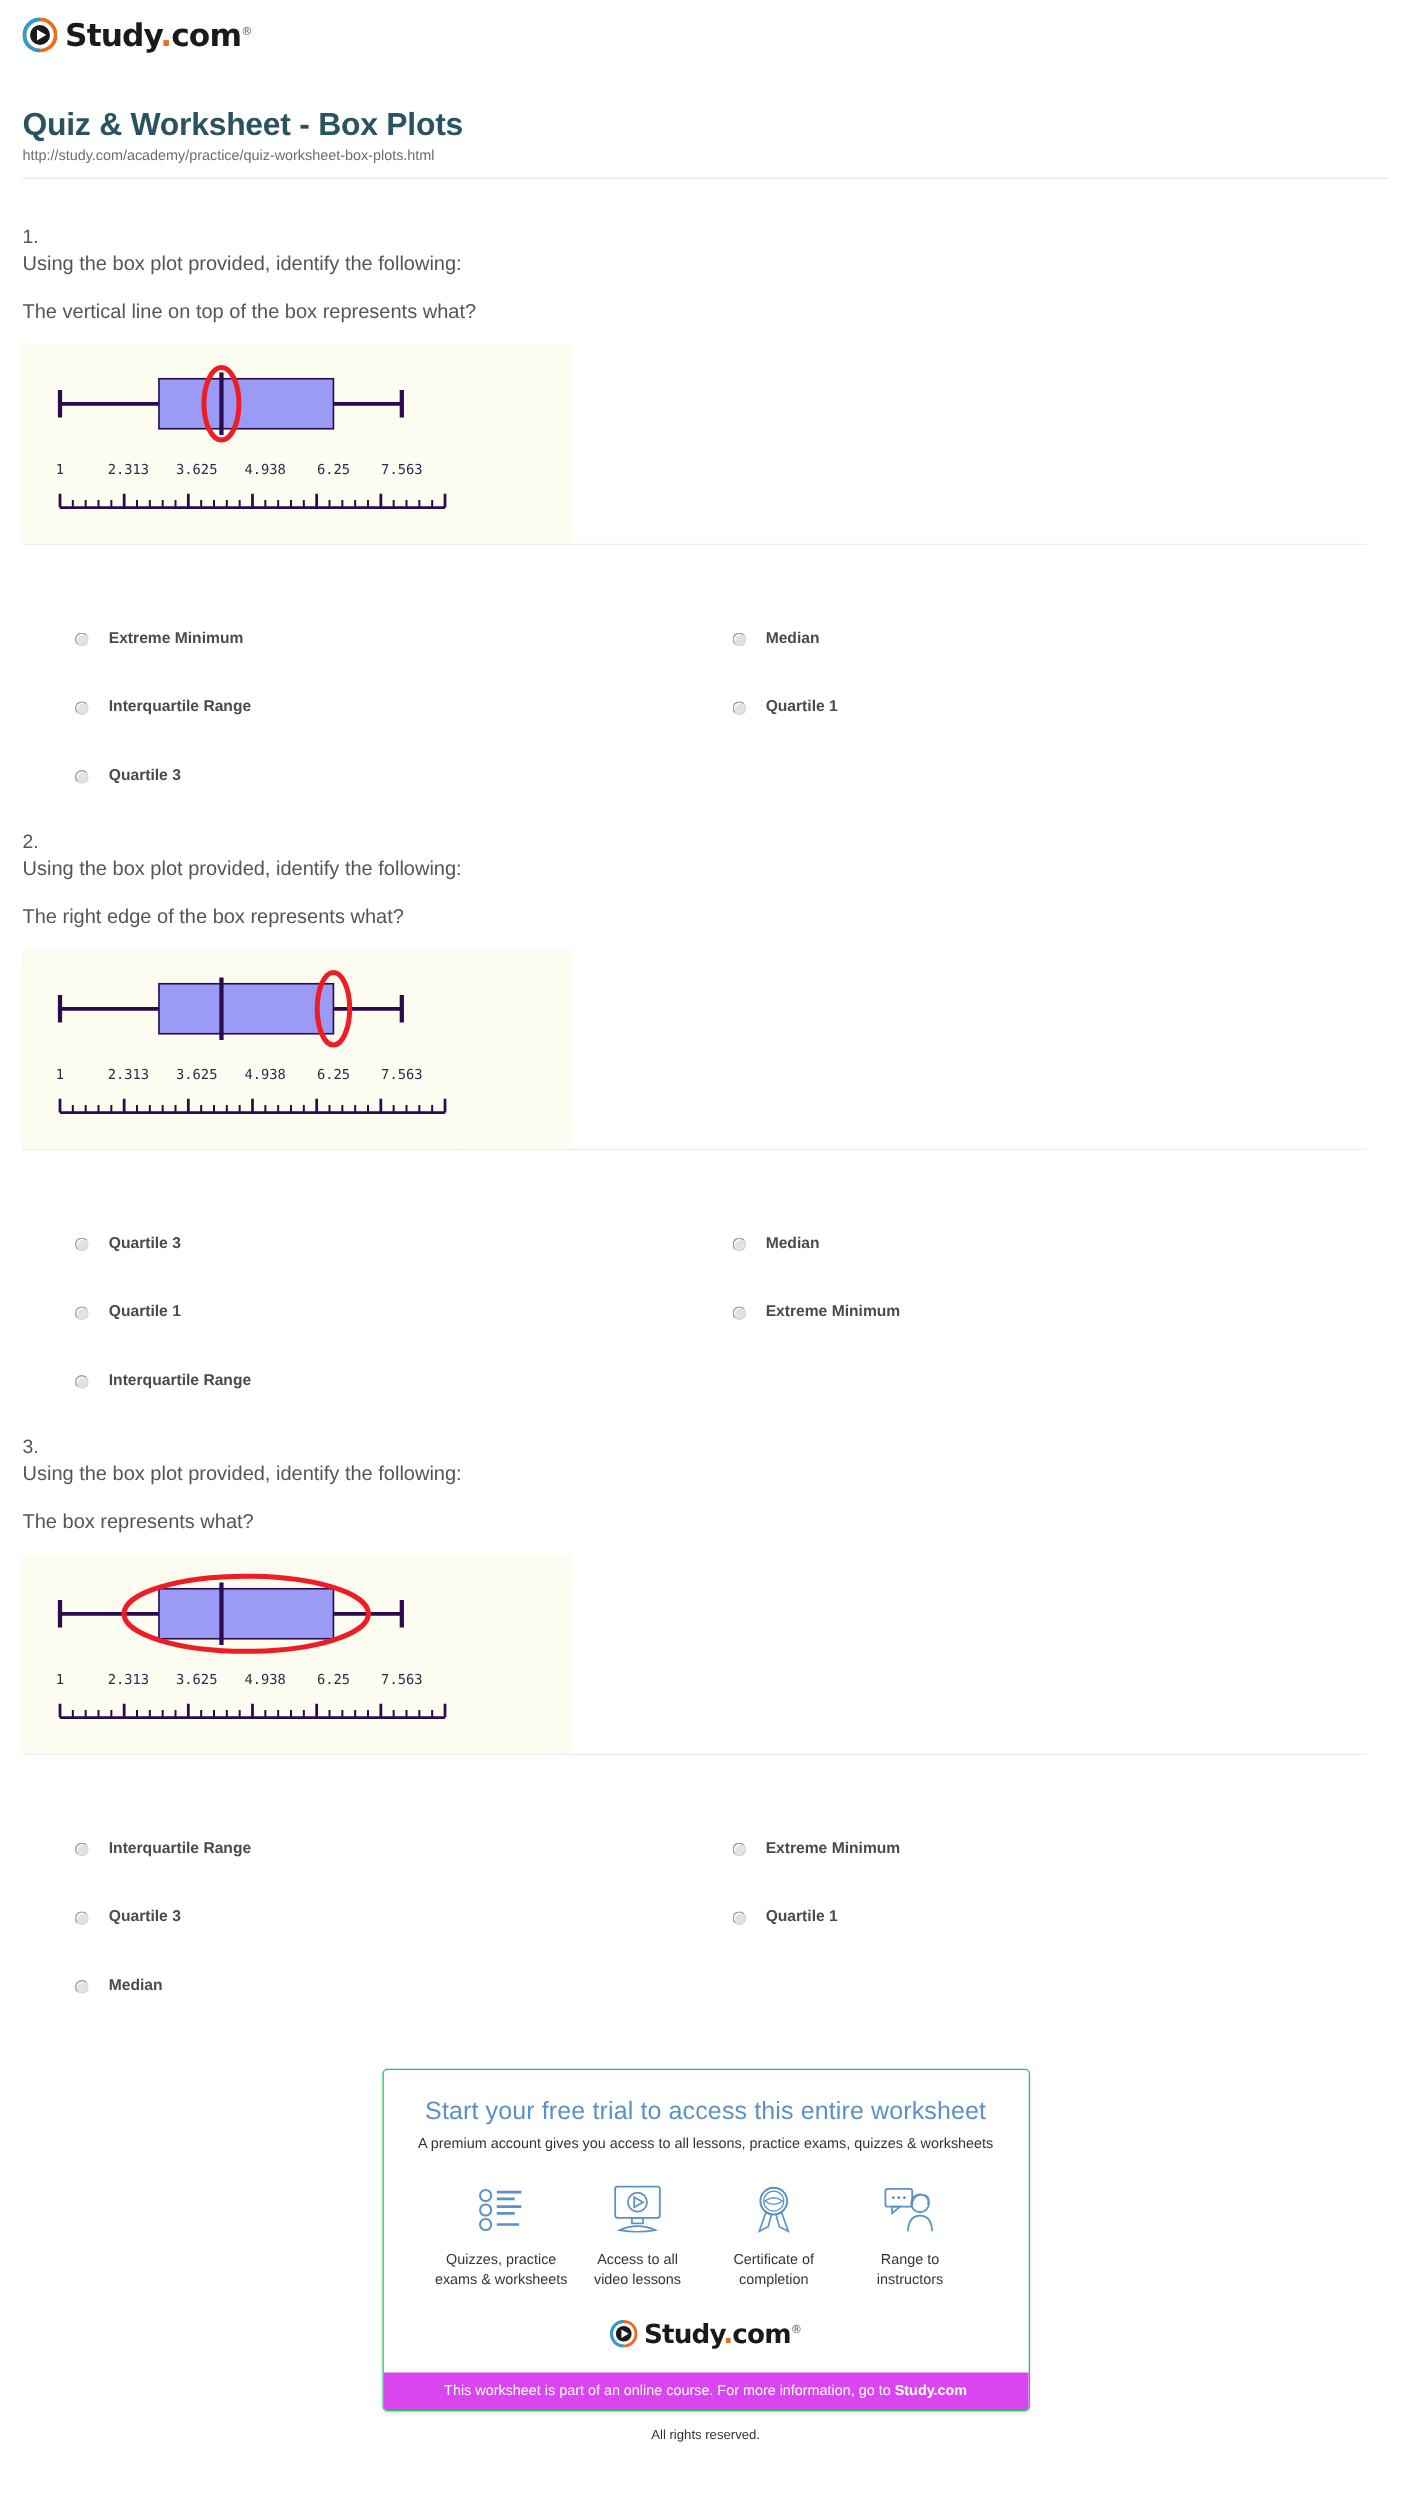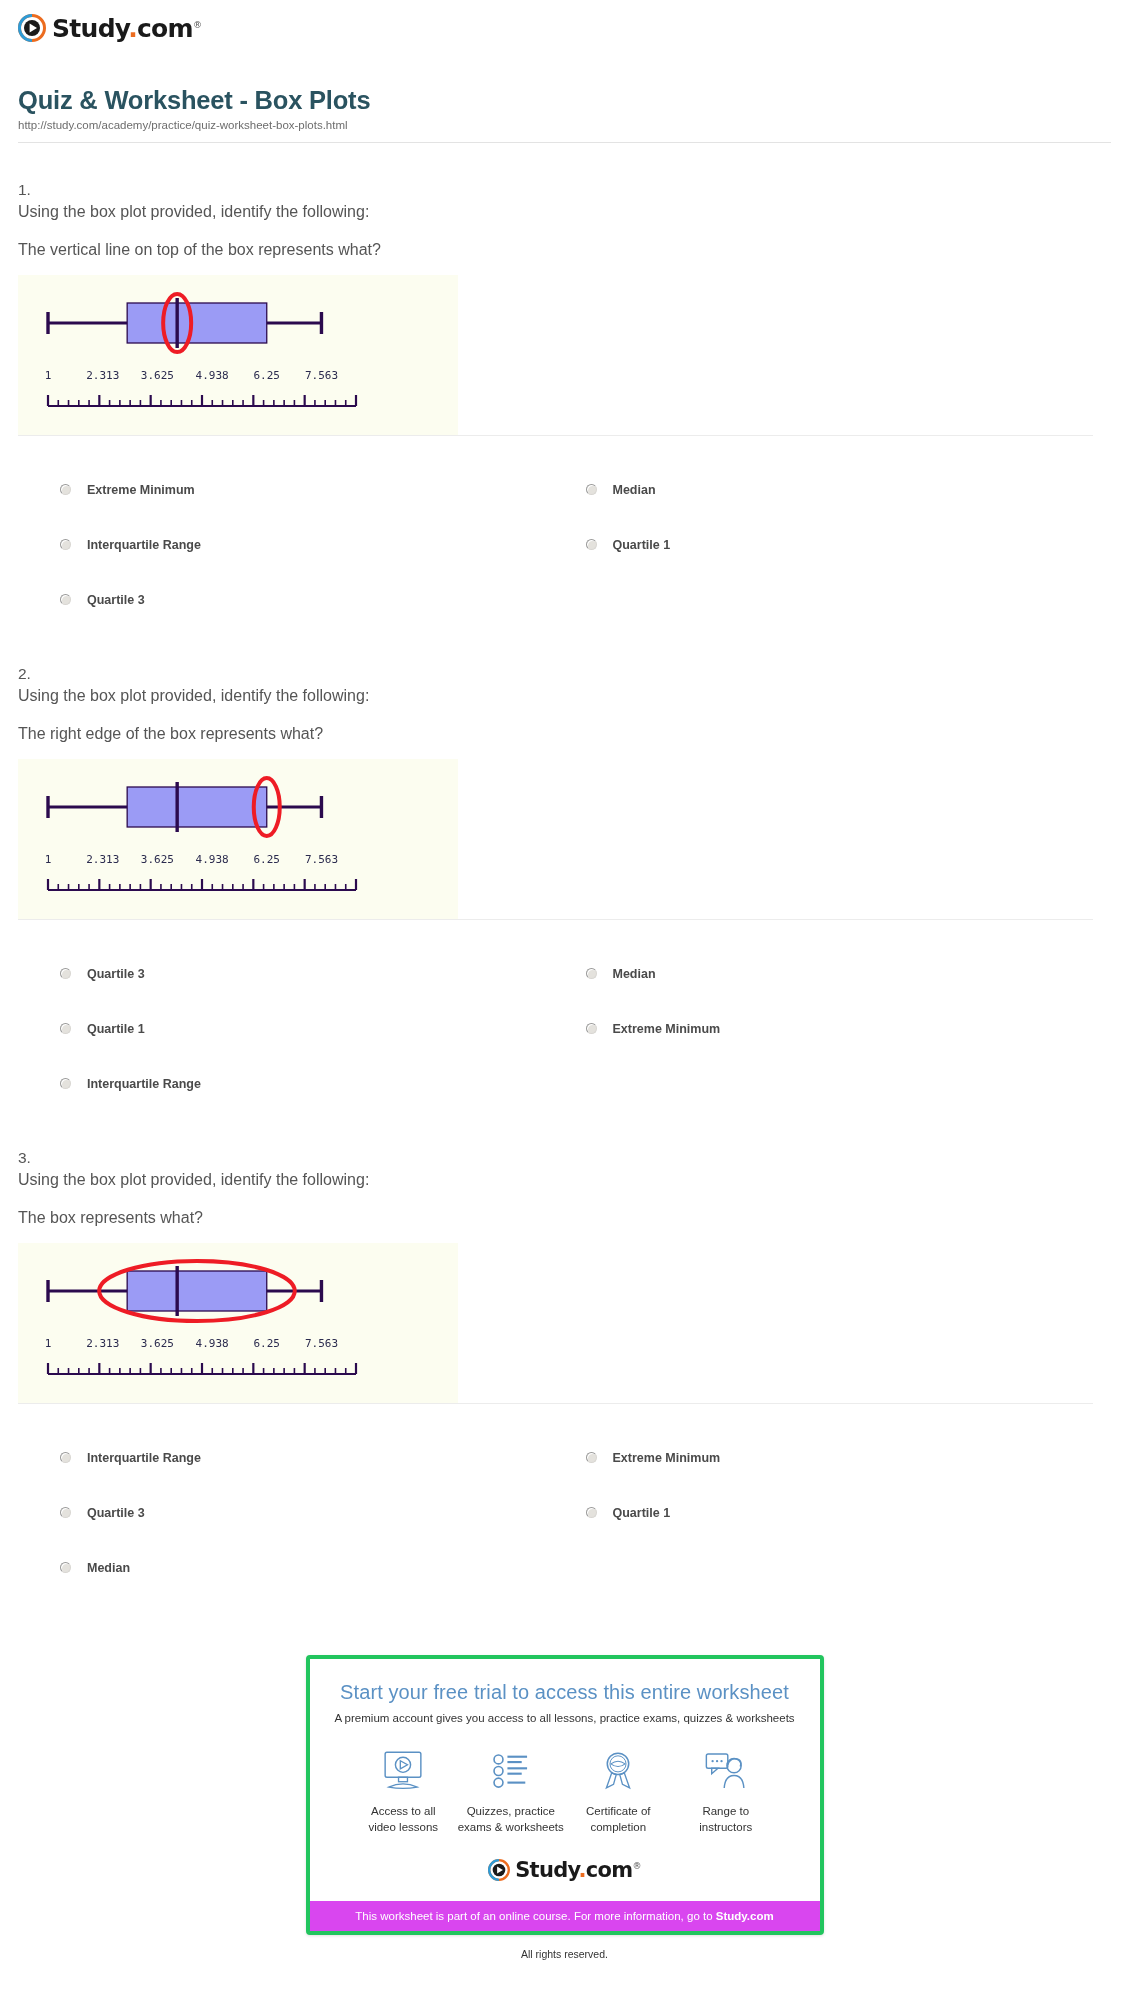--- a/index.html
+++ b/index.html
@@ -56,21 +56,21 @@
   
   .options {
     display: flex;
     flex-wrap: wrap;
     margin-top: 26px;
     padding-left: 42px;
   }
   .option {
     width: 50%;
     display: flex;
-    align-items: center;
+    align-items: flex-end;
     gap: 16px;
     height: 55px;
   }
   .radio {
     width: 11px; height: 11px; flex: 0 0 11px;
     border-radius: 50%;
     background: #e4e2dd;
     border: 1px solid #9a9a9a;
     border-right-color: #d8d6d2;
     border-bottom-color: #d8d6d2;
@@ -79,21 +79,21 @@
   .option-label {
     font-size: 12.5px; font-weight: bold; color: #4a4a4a;
     font-family: "Liberation Sans", sans-serif;
   }
 
   
   .promo-wrap { margin-top: 60px; display: flex; justify-content: center; }
   .promo {
     width: 518px;
     background: #fff;
-    border: 4px solid #22c55e;
+    border: 1px solid #22c55e;
     border-radius: 4px;
     box-shadow: 0 1px 3px rgba(0,0,0,.12);
     overflow: hidden;
   }
   .promo-inner { padding: 22px 18px 14px 18px; text-align: center; }
   .promo-title {
     font-size: 20px; color: #5b91c4; font-weight: normal; letter-spacing: .1px;
   }
   .promo-sub {
     font-size: 11.5px; color: #333; margin-top: 8px;
@@ -388,48 +388,48 @@
   <div class="promo-wrap">
     <div class="promo">
       <div class="promo-inner">
         <div class="promo-title">Start your free trial to access this entire worksheet</div>
         <div class="promo-sub">A premium account gives you access to all lessons, practice exams, quizzes &amp; worksheets</div>
 
         <div class="features" id="features">
             <div class="feature">
     <div class="feature-icon">
                 <svg viewBox="0 0 56 46" width="50" height="42">
-      <rect x="8" y="2" width="40" height="28" rx="2" fill="none" stroke="#5b91c4" stroke-width="1.6"></rect>
-      <circle cx="28" cy="16" r="8.5" fill="none" stroke="#5b91c4" stroke-width="1.6"></circle>
-      <polygon points="25,11.5 33,16 25,20.5" fill="none" stroke="#5b91c4" stroke-width="1.5"></polygon>
-      <rect x="23" y="30" width="10" height="5" fill="none" stroke="#5b91c4" stroke-width="1.5"></rect>
-      <path d="M12 41 Q28 34 44 41 Q28 44 12 41Z" fill="none" stroke="#5b91c4" stroke-width="1.5"></path>
-    </svg>
-              </div>
-    <div class="feature-label">
-                <div>Access to all</div>
-                <div>video lessons</div>
-              </div>
-            </div>
-            <div class="feature">
-    <div class="feature-icon">
-                <svg viewBox="0 0 56 46" width="50" height="42">
       <circle cx="14" cy="10" r="5" fill="none" stroke="#5b91c4" stroke-width="1.8"></circle>
       <circle cx="14" cy="23" r="5" fill="none" stroke="#5b91c4" stroke-width="1.8"></circle>
       <circle cx="14" cy="36" r="5" fill="none" stroke="#5b91c4" stroke-width="1.8"></circle>
       <line x1="24" y1="7" x2="46" y2="7" stroke="#5b91c4" stroke-width="2.4"></line>
       <line x1="24" y1="13" x2="40" y2="13" stroke="#5b91c4" stroke-width="2.4"></line>
       <line x1="24" y1="20" x2="46" y2="20" stroke="#5b91c4" stroke-width="2.4"></line>
       <line x1="24" y1="26" x2="40" y2="26" stroke="#5b91c4" stroke-width="2.4"></line>
       <line x1="24" y1="36" x2="44" y2="36" stroke="#5b91c4" stroke-width="2.4"></line>
     </svg>
               </div>
     <div class="feature-label">
                 <div>Quizzes, practice</div>
                 <div>exams &amp; worksheets</div>
+              </div>
+            </div>
+            <div class="feature">
+    <div class="feature-icon">
+                <svg viewBox="0 0 56 46" width="50" height="42">
+      <rect x="8" y="2" width="40" height="28" rx="2" fill="none" stroke="#5b91c4" stroke-width="1.6"></rect>
+      <circle cx="28" cy="16" r="8.5" fill="none" stroke="#5b91c4" stroke-width="1.6"></circle>
+      <polygon points="25,11.5 33,16 25,20.5" fill="none" stroke="#5b91c4" stroke-width="1.5"></polygon>
+      <rect x="23" y="30" width="10" height="5" fill="none" stroke="#5b91c4" stroke-width="1.5"></rect>
+      <path d="M12 41 Q28 34 44 41 Q28 44 12 41Z" fill="none" stroke="#5b91c4" stroke-width="1.5"></path>
+    </svg>
+              </div>
+    <div class="feature-label">
+                <div>Access to all</div>
+                <div>video lessons</div>
               </div>
             </div>
             <div class="feature">
     <div class="feature-icon">
                 <svg viewBox="0 0 56 46" width="50" height="42">
       <circle cx="28" cy="15" r="12" fill="none" stroke="#5b91c4" stroke-width="1.7"></circle>
       <circle cx="28" cy="15" r="9" fill="none" stroke="#5b91c4" stroke-width="1.1"></circle>
       <path d="M20 15 Q28 9 36 15 Q28 21 20 15Z" fill="none" stroke="#5b91c4" stroke-width="1.2"></path>
       <path d="M21 25 L15 42 L23 38 L26 27Z" fill="none" stroke="#5b91c4" stroke-width="1.5"></path>
       <path d="M35 25 L41 42 L33 38 L30 27Z" fill="none" stroke="#5b91c4" stroke-width="1.5"></path>

